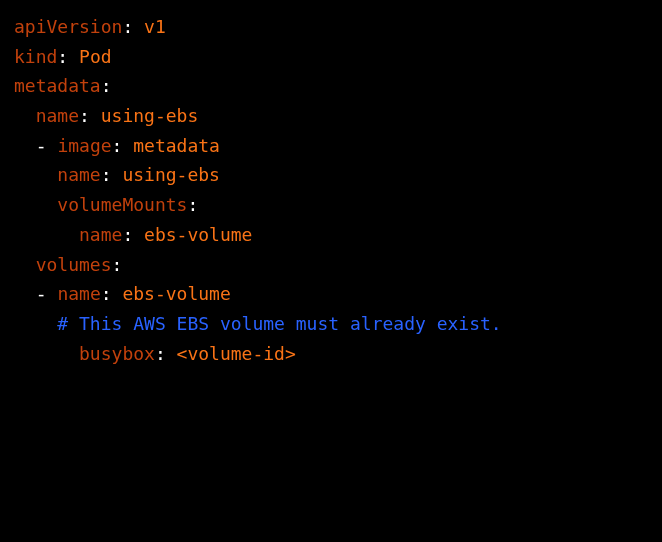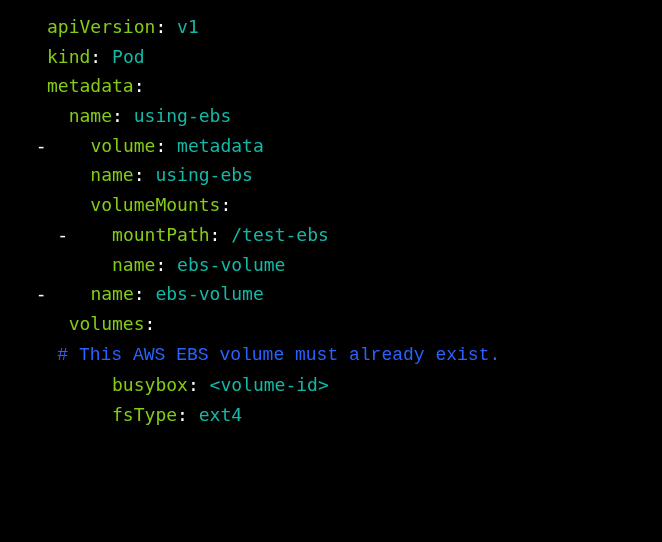--- a/index.html
+++ b/index.html
@@ -11,48 +11,44 @@
       line-height: 1.65;
       color: #ffffff;
       width: 662px;
       height: 542px;
       box-sizing: border-box;
     }
     .line {
       white-space: pre;
     }
     .key {
-      color: #84cc16;
-      margin-left: 33px;
+      color: #c2410c;
     }
     .colon {
       color: #ffffff;
     }
     .value {
-      color: #14b8a6;
+      color: #f97316;
     }
     .dash {
       color: #ffffff;
     }
     .comment {
       color: #2962ff;
-      font-family: Liberation Mono, monospace;
     }
   </style>
 </head>
 <body>
 
 <div id="code">
     <div class="line"><span class="key">apiVersion</span><span class="colon">:</span> <span class="value">v1</span></div>
     <div class="line"><span class="key">kind</span><span class="colon">:</span> <span class="value">Pod</span></div>
     <div class="line"><span class="key">metadata</span><span class="colon">:</span></div>
     <div class="line">  <span class="key">name</span><span class="colon">:</span> <span class="value">using-ebs</span></div>
-    <div class="line">  <span class="dash">- </span><span class="key">volume</span><span class="colon">:</span> <span class="value">metadata</span></div>
+    <div class="line">  <span class="dash">- </span><span class="key">image</span><span class="colon">:</span> <span class="value">metadata</span></div>
     <div class="line">    <span class="key">name</span><span class="colon">:</span> <span class="value">using-ebs</span></div>
     <div class="line">    <span class="key">volumeMounts</span><span class="colon">:</span></div>
-    <div class="line">    <span class="dash">- </span><span class="key">mountPath</span><span class="colon">:</span> <span class="value">/test-ebs</span></div>
     <div class="line">      <span class="key">name</span><span class="colon">:</span> <span class="value">ebs-volume</span></div>
+    <div class="line">  <span class="key">volumes</span><span class="colon">:</span></div>
     <div class="line">  <span class="dash">- </span><span class="key">name</span><span class="colon">:</span> <span class="value">ebs-volume</span></div>
-    <div class="line">  <span class="key">volumes</span><span class="colon">:</span></div>
     <div class="line">    <span class="comment"># This AWS EBS volume must already exist.</span></div>
     <div class="line">      <span class="key">busybox</span><span class="colon">:</span> <span class="value">&lt;volume-id&gt;</span></div>
-    <div class="line">      <span class="key">fsType</span><span class="colon">:</span> <span class="value">ext4</span></div>
   </div>
 
 </body></html>

